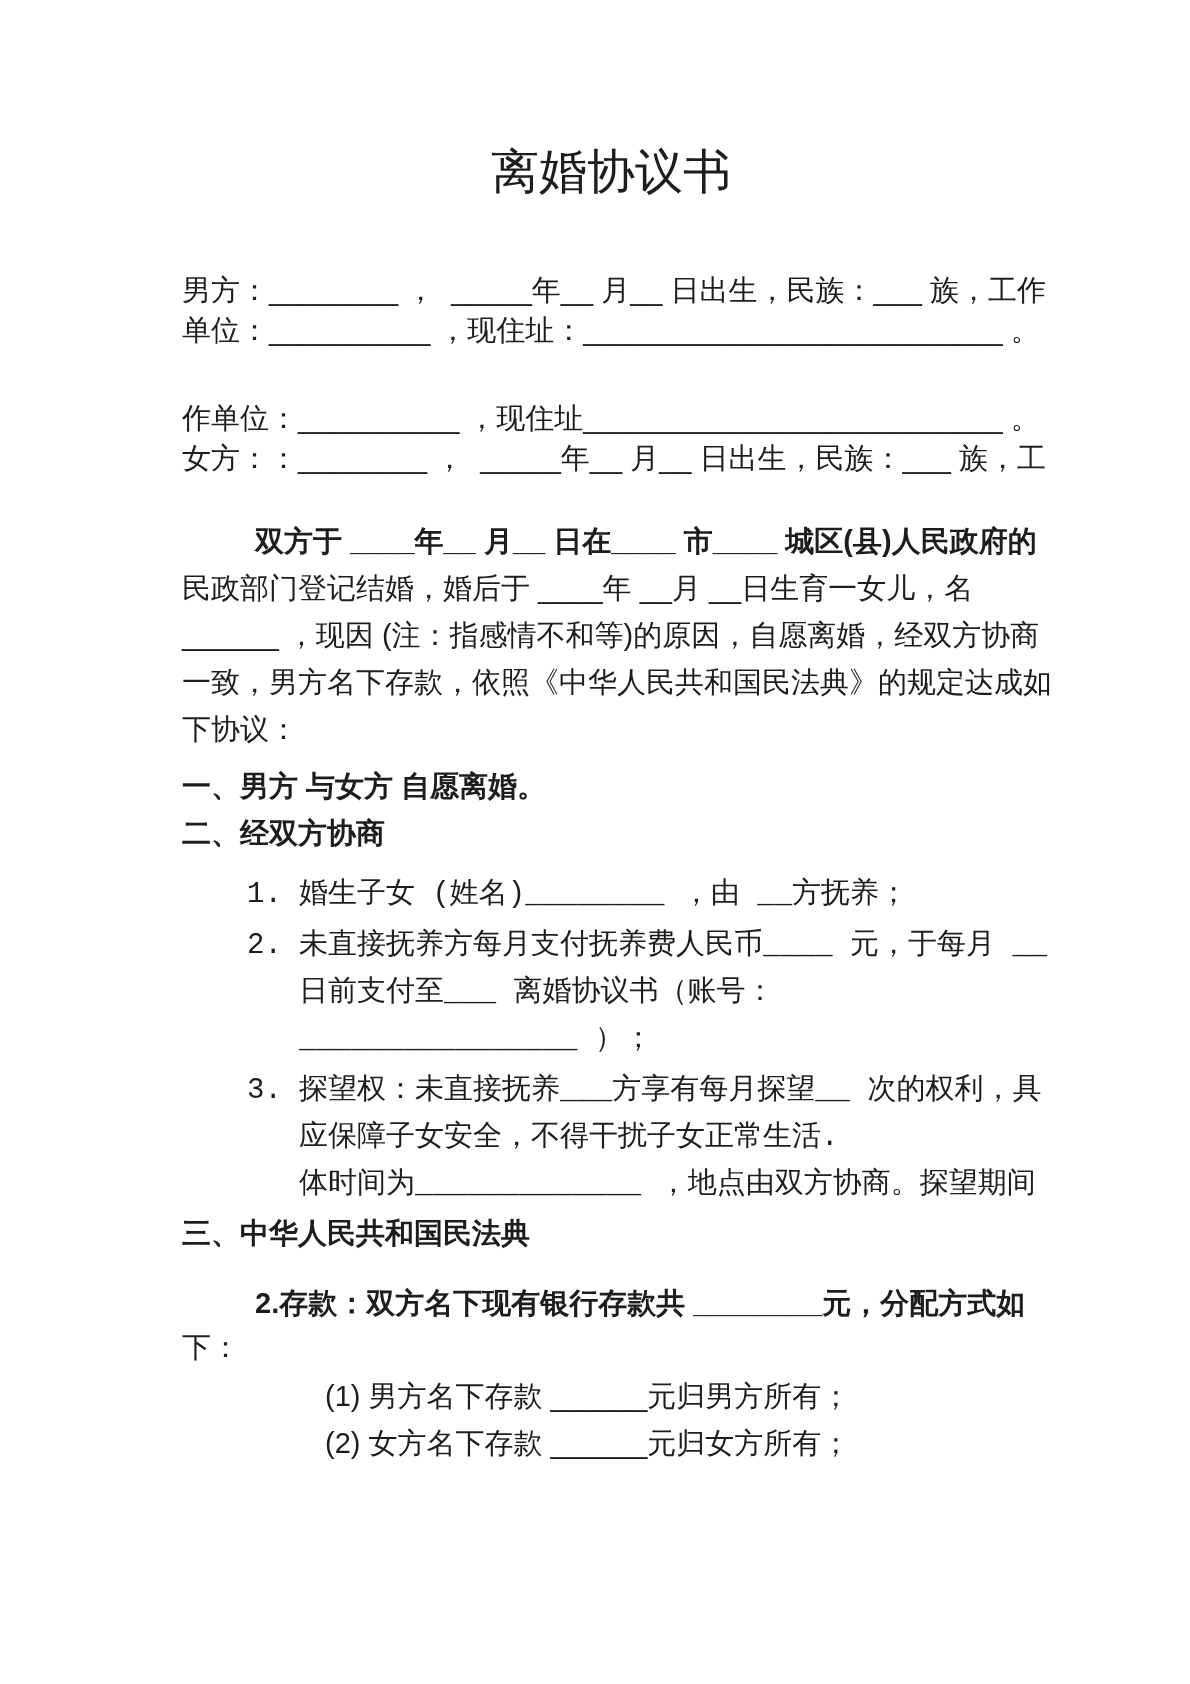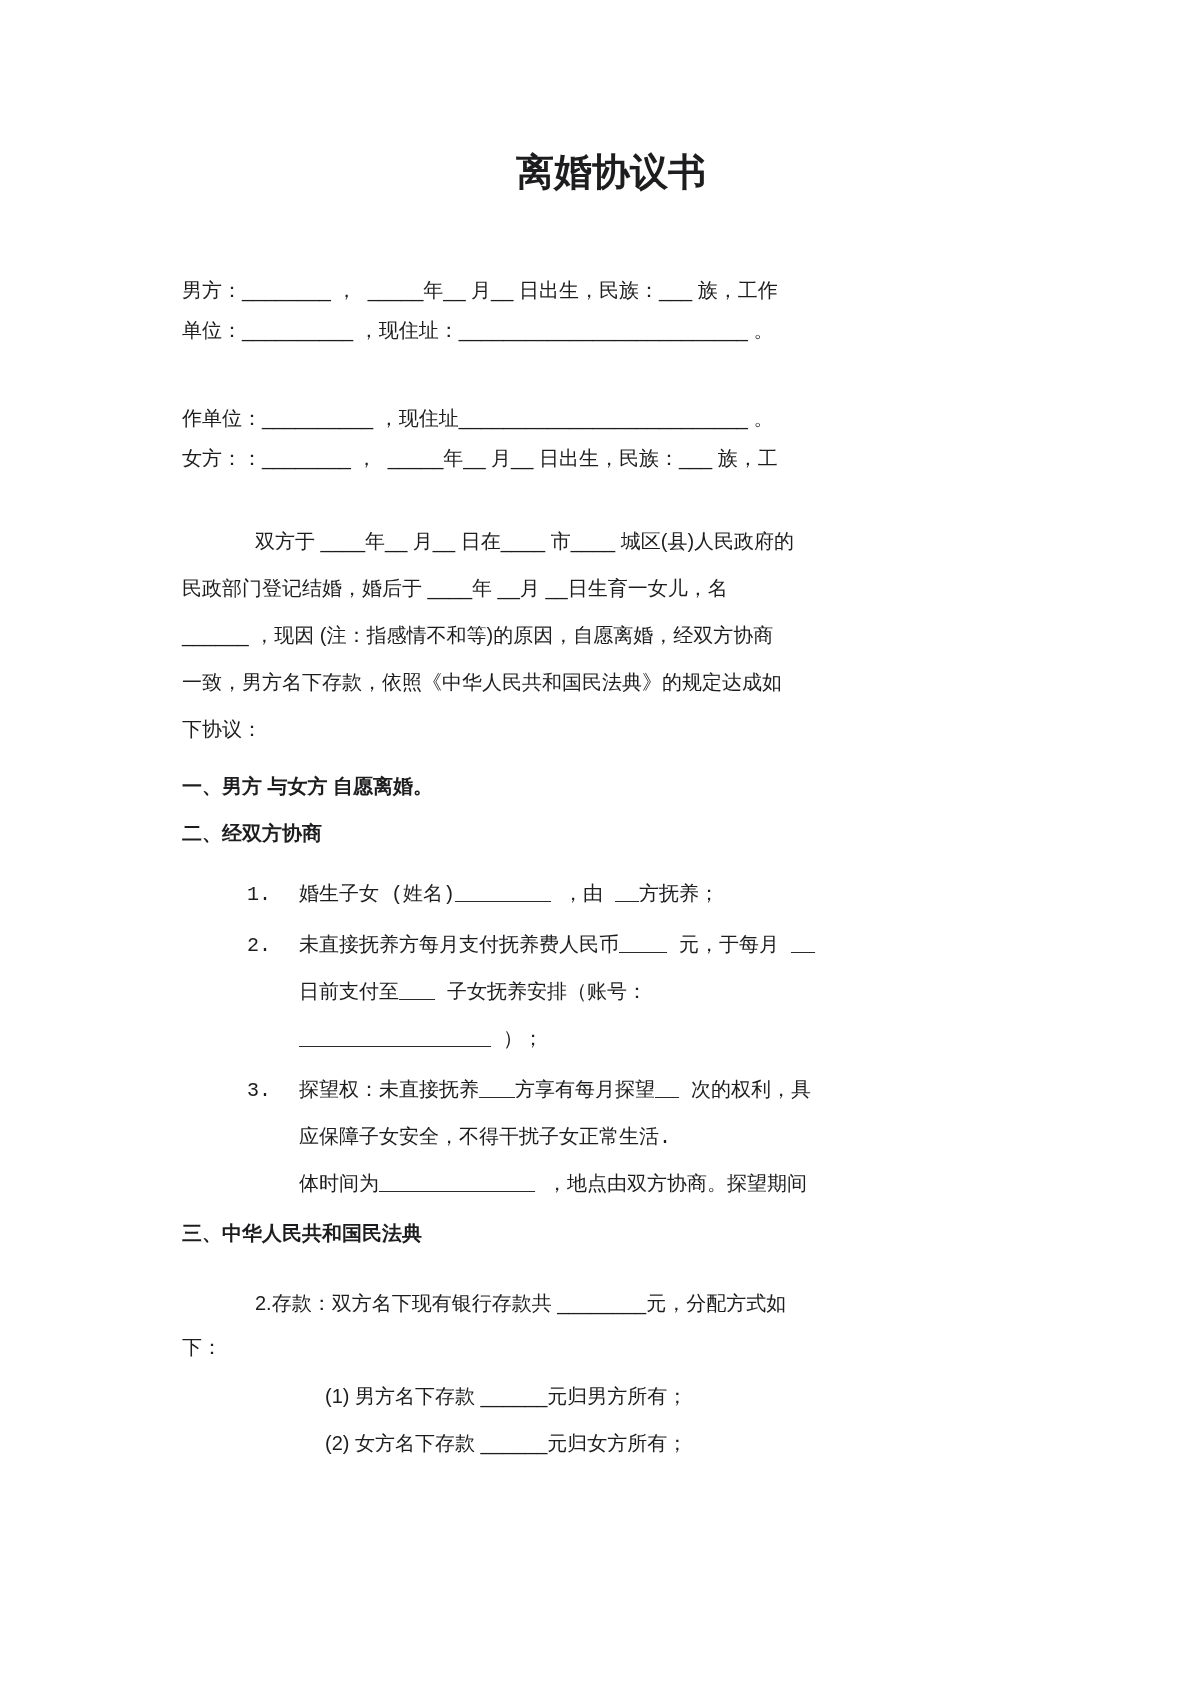--- a/index.html
+++ b/index.html
@@ -7,35 +7,35 @@
     width:1190px; height:1684px;
     background:#ffffff;
     color:#1d1d1f;
     font-family:"Liberation Sans","DejaVu Sans",sans-serif;
     overflow:hidden;
   }
   .page { padding:0 150px 0 182px; }
   .doc-title {
     margin:142px 0 0 0;
     text-align:center;
-    font-size:38px;
-    font-weight:bold;
+    font-size:48px;
+    font-weight:normal;
     line-height:60px;
   }
   .line {
     white-space:pre;
-    font-size:20px;
+    font-size:29px;
     line-height:47px;
     font-weight:normal;
   }
   .tight .line { line-height:40px; }
   .party-male    { margin-top:68px; }
   .party-female  { margin-top:48px; }
   .preamble      { margin-top:40px; }
-  .indent-first  { padding-left:73px; }
+  .indent-first  { padding-left:73px;font-weight:bold; }
   .h { font-weight:bold; }
   .article-1 { margin-top:10px; }
   .article-2 { margin-top:0; }
   .custody-list { margin-top:14px;font-family:Liberation Mono, monospace; }
   .list-item { padding-left:117px; }
   .list-item + .list-item { margin-top:4px; }
   .list-item .num {
     display:inline-block;
     width:52px;
     margin-left:-52px;
@@ -76,21 +76,21 @@
   <div class="line h article-2">二、经双方协商</div>
 
   <div class="custody-list">
 
     <div class="list-item">
       <div class="line"><span class="num">1.</span><span>婚生子女 (姓名)________ ，由 __方抚养；</span></div>
     </div>
 
     <div class="list-item">
       <div class="line"><span class="num">2.</span><span>未直接抚养方每月支付抚养费人民币____ 元，于每月 __</span></div>
-      <div class="line">日前支付至___ 子女抚养安排（账号：</div>
+      <div class="line">日前支付至___ 离婚协议书（账号：</div>
       <div class="line">________________ ）；</div>
     </div>
 
     <div class="list-item">
       <div class="line"><span class="num">3.</span><span>探望权：未直接抚养___方享有每月探望__ 次的权利，具</span></div>
       <div class="line">应保障子女安全，不得干扰子女正常生活.</div>
       <div class="line">体时间为_____________ ，地点由双方协商。探望期间</div>
     </div>
 
   </div>

